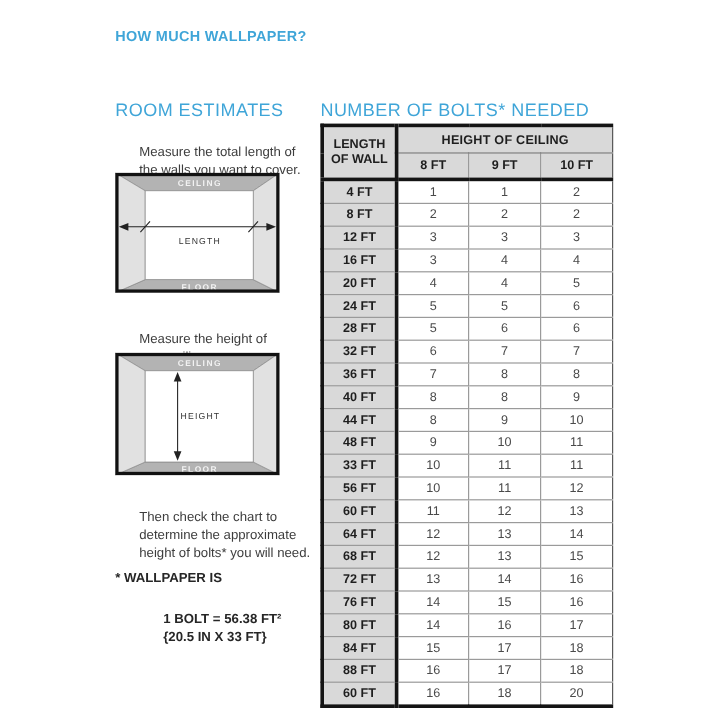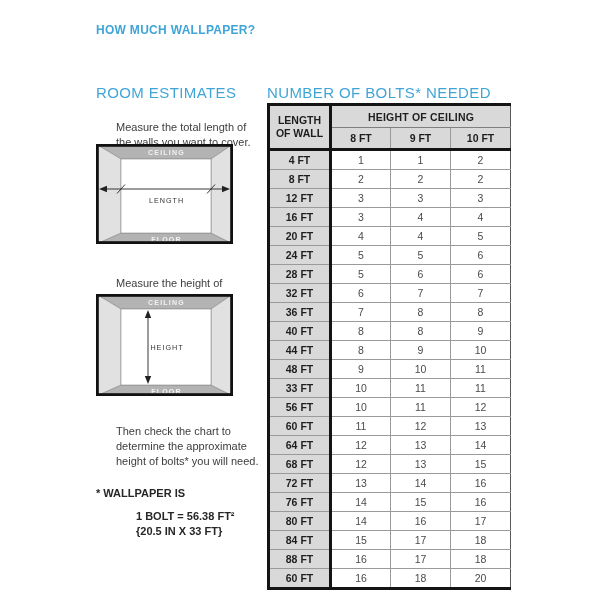--- a/index.html
+++ b/index.html
@@ -22,21 +22,21 @@
     font-size:11px;line-height:15px;color:#3d3d3d;margin:16px;
     white-space:pre-line;left:100px;width:170px;
   }
   .step1{top:104px;}
   .step2{top:260px;}
   .step3{top:408px;}
   .footnote{
     font-size:11px;line-height:15px;font-weight:bold;color:#262626;
     left:96px;width:170px;margin:0;
   }
-  .fn1{top:486px;}
+  .fn1{top:475px;}
   .fn2{top:509px;margin-left:40px;}
   .fn-indent{padding-left:7px;display:block;}
   .diagram{left:96px;width:137px;display:block;}
   .d1{top:144px;height:100px;}
   .d2{top:294px;height:102px;}
 
   
   .bolts-wrap{left:267px;top:103px;}
   table.bolts{
     border-collapse:collapse;table-layout:fixed;width:243px;

